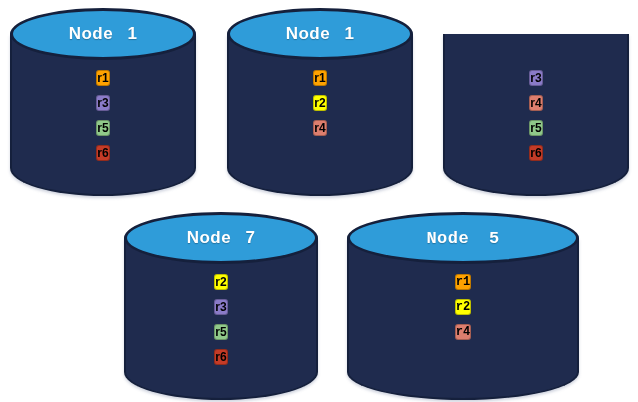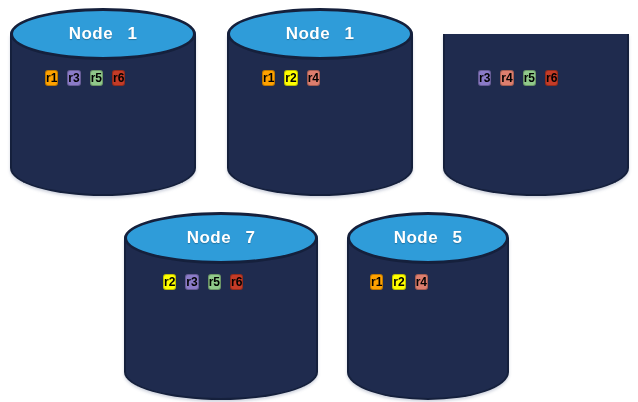--- a/index.html
+++ b/index.html
@@ -53,41 +53,42 @@
     word-spacing: 9px;
     text-shadow: 0 1px 1px rgba(0,0,0,0.25);
   }
   .bars {
     position: absolute;
     left: 50%;
     transform: translateX(-50%);
     top: 62px;
     width: 116px;
     display: flex;
+    flex-direction: column;
     gap: 9px;
     z-index: 3;
     align-items: center;
   }
   .bar {
     height: 14px;
     border-radius: 3px;
     border: 1px solid rgba(0,0,0,0.25);
     display: flex;
     align-items: center;
     justify-content: center;
     font-size: 12px;
     font-weight: bold;
     color: #000000;
     line-height: 1;
   }
   .n1 { left: 10px;  top: 8px; }
   .n2 { left: 227px; top: 8px; }
   .n3 { left: 443px; top: 8px; }
   .n4 { left: 124px; top: 212px; width: 194px; }
-  .n5 { left: 347px; top: 212px; width: 162px; }
+  .n5 { left: 347px; top: 212px; width: 232px; font-family: Liberation Mono, monospace; }
 </style>
 </head>
 <body>
 
 <div class="canvas" style="--body-color: #1F2B4E; --border-color: #15203C; --top-color: #2F9CD9; background: rgb(255, 255, 255);">
 
   <div class="cyl n1">
     <div class="cyl-body"></div>
     <div class="cyl-top">
       <span class="cyl-title">Node 1</span>

